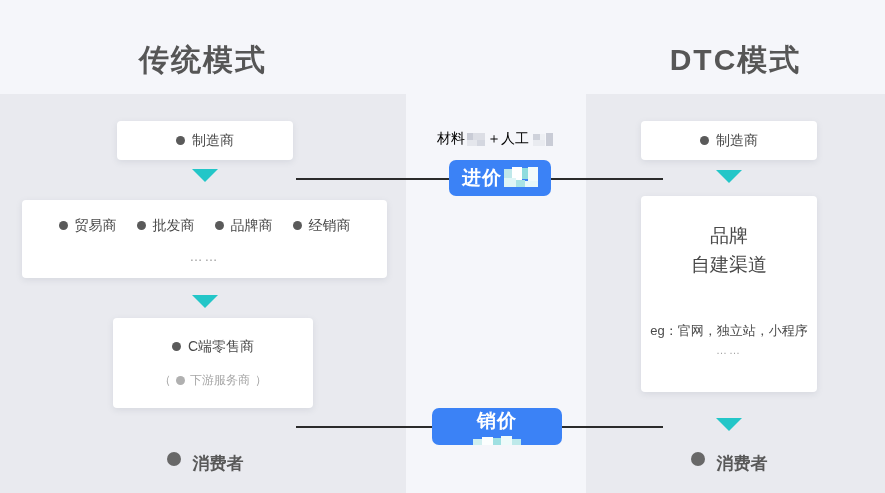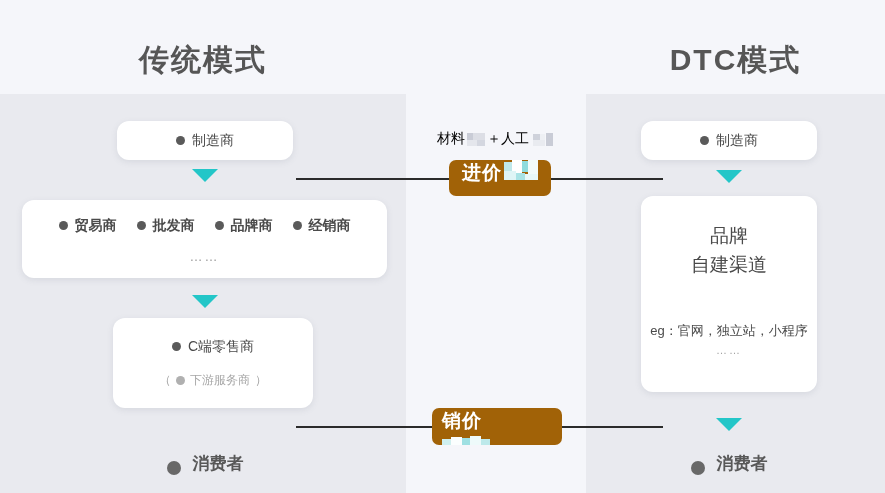--- a/index.html
+++ b/index.html
@@ -41,21 +41,21 @@
     text-align: center;
     white-space: nowrap;
   }
   .title-left  { left: 0px;   width: 406px; }
   .title-right { left: 586px; width: 299px; }
 
   
   .card {
     position: absolute;
     background: #ffffff;
-    border-radius: 12px;
+    border-radius: 4px;
     box-shadow: 0 2px 6px rgba(120,124,140,0.16);
     box-sizing: border-box;
     display: flex;
     flex-direction: column;
     align-items: center;
     justify-content: center;
   }
 
   .card-maker-left  { left: 117px; top: 121px; width: 176px; height: 39px; }
   .card-channels    { left: 22px;  top: 200px; width: 365px; height: 78px; }
@@ -81,21 +81,20 @@
     flex: 0 0 auto;
   }
   .dot-light { background: #b0b0b0; }
 
   .channels-row {
     display: flex;
     align-items: center;
     justify-content: center;
     gap: 20px;
     margin-top: 2px;
-    font-weight: bold;
   }
   .channel-item {
     display: flex;
     align-items: center;
     gap: 7px;
     font-size: 14px;
     color: #4a4a4a;
     white-space: nowrap;
   }
   .ellipsis-dots {
@@ -156,21 +155,21 @@
   }
   .arrow-l1 { left: 192px; top: 169px; }
   .arrow-l2 { left: 192px; top: 295px; }
   .arrow-r1 { left: 716px; top: 170px; }
   .arrow-r2 { left: 716px; top: 418px; }
 
   
   .consumer {
     position: absolute;
     display: flex;
-    align-items: flex-end;
+    align-items: flex-start;
     justify-content: center;
     gap: 12px;
     font-size: 17px;
     font-weight: bold;
     color: #585858;
     white-space: nowrap;
   }
   .consumer .dot {
     width: 14px;
     height: 14px;
@@ -183,27 +182,27 @@
   .hline {
     position: absolute;
     height: 2px;
     background: #2b2b2b;
   }
   .hline-top    { left: 296px; top: 178px; width: 367px; }
   .hline-bottom { left: 296px; top: 426px; width: 367px; }
 
   .badge {
     position: absolute;
-    background: #a16207;
+    background: #3b82f6;
     border-radius: 7px;
     color: #ffffff;
     font-size: 19px;
     font-weight: bold;
     display: flex;
-    align-items: flex-start;
+    align-items: center;
     justify-content: center;
     gap: 2px;
     letter-spacing: 1px;
     box-sizing: border-box;
     padding: 0 10px;
     white-space: nowrap;
   }
   .badge-buy  { left: 449px; top: 160px; width: 102px; height: 36px; }
   .badge-sell { left: 432px; top: 408px; width: 130px; height: 37px; flex-direction: column; }
 

